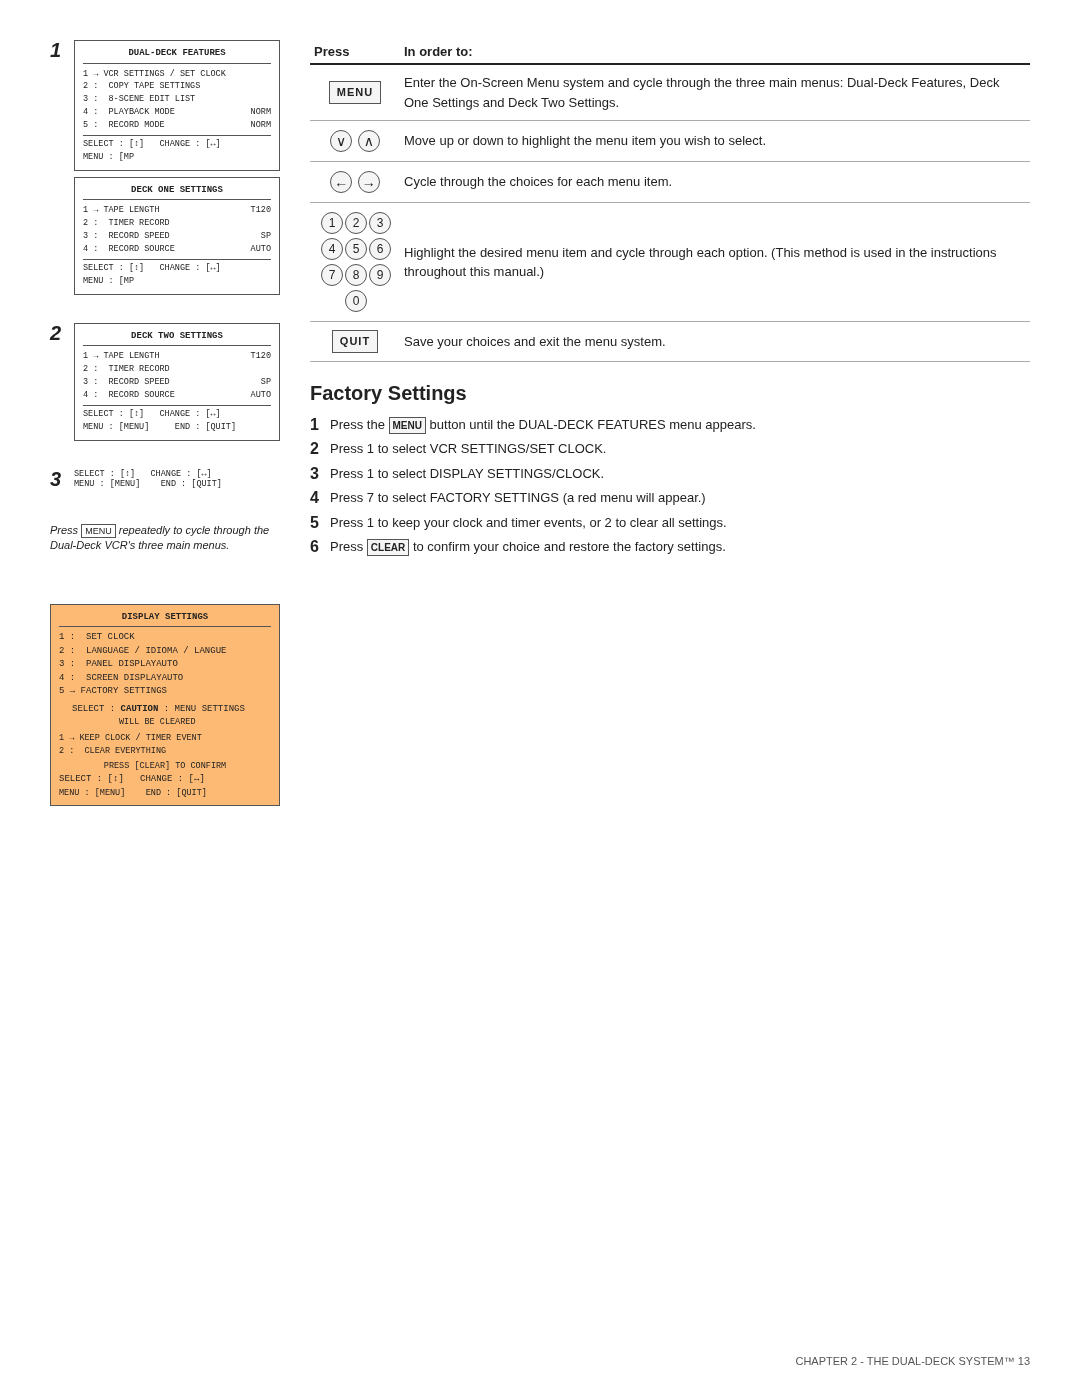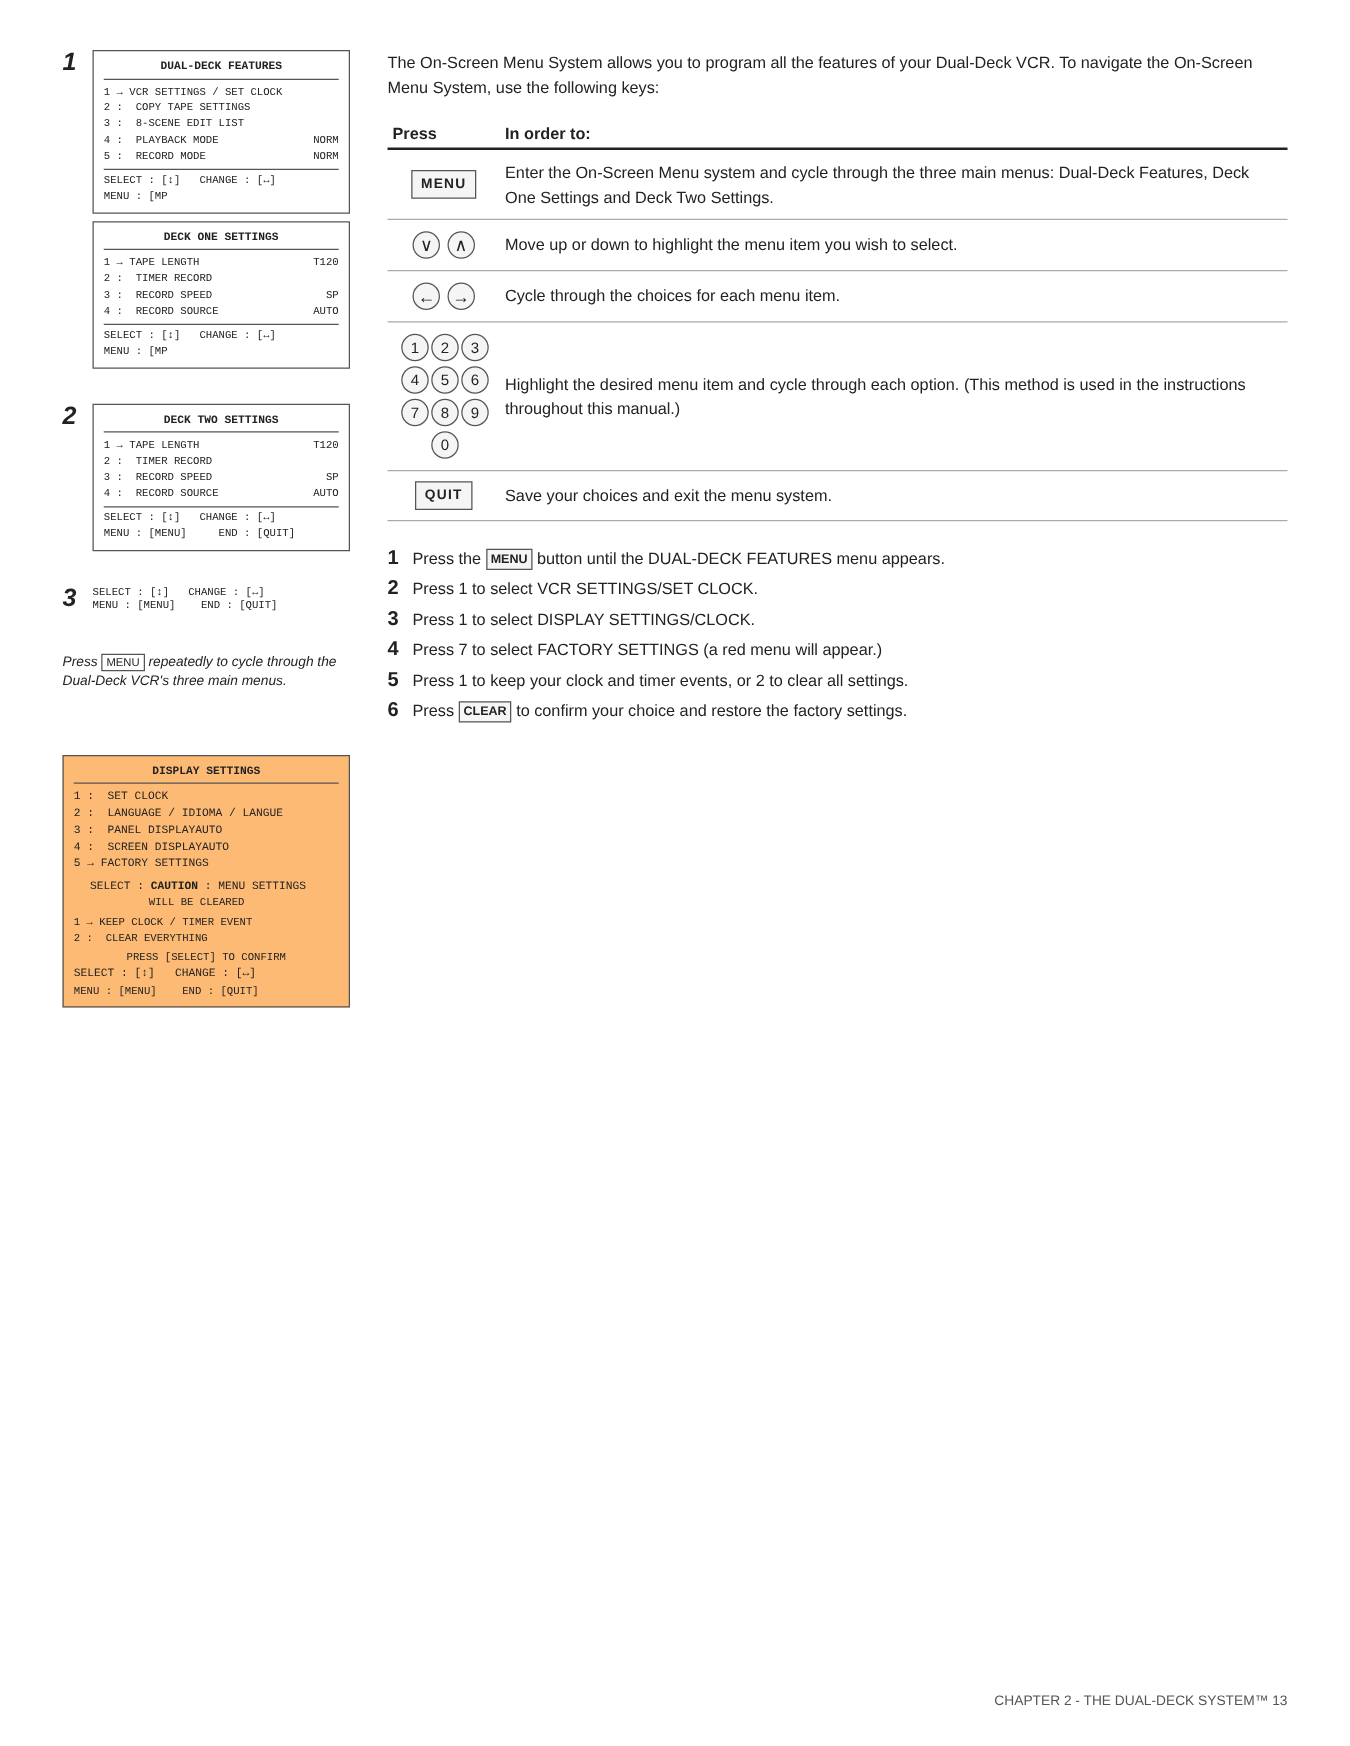--- a/index.html
+++ b/index.html
@@ -325,33 +325,32 @@
           <div class="menu-row"><span>4 :&nbsp; SCREEN DISPLAY</span><span>AUTO</span></div>
           <div>5 → FACTORY SETTINGS</div>
           <div class="select-row" style="margin-top:4px;margin-left:13px;">
             SELECT : <span style="font-weight:bold;">CAUTION</span> : MENU SETTINGS
           </div>
           <div style="padding-left: 60px; font-size:8.5px;">WILL BE CLEARED</div>
           <div style="margin-top:3px; font-size:8.5px;">
             <div>1 → KEEP CLOCK / TIMER EVENT</div>
             <div>2 :&nbsp;&nbsp;CLEAR EVERYTHING</div>
           </div>
-          <div style="margin-top:3px; font-size:8.5px; text-align:center;">PRESS [SELECT] TO CONFIRM</div>
+          <div style="margin-top:3px; font-size:8.5px; text-align:center;">PRESS [CLEAR] TO CONFIRM</div>
           <div class="select-row">SELECT : [↕]&nbsp;&nbsp;&nbsp;CHANGE : [↔]</div>
           <div style="font-size:8.5px;">MENU : [MENU]&nbsp;&nbsp;&nbsp;&nbsp;END : [QUIT]</div>
         </div>
 
       </div>
 
     </div>
 
     <div class="right-col">
 
 
-      <p class="intro-text">The On-Screen Menu System allows you to program all the features of your Dual-Deck VCR. To navigate the On-Screen Menu System, use the following keys:</p>
 
       <table class="keys-table">
         <thead>
           <tr>
             <th>Press</th>
             <th>In order to:</th>
           </tr>
         </thead>
         <tbody>
 
@@ -408,20 +407,21 @@
 
           <tr>
             <td class="key-cell">
               <span class="key-box">QUIT</span>
             </td>
             <td>Save your choices and exit the menu system.</td>
           </tr>
         </tbody>
       </table>
 
+      <h2 class="section-title">Factory Settings</h2>
 
 
       <div class="factory-steps">
 
         <div class="factory-step">
           <div class="factory-step-num">1</div>
           <div class="factory-step-text">
             Press the <span class="inline-key">MENU</span> button until the DUAL-DECK FEATURES menu appears.
           </div>
         </div>

